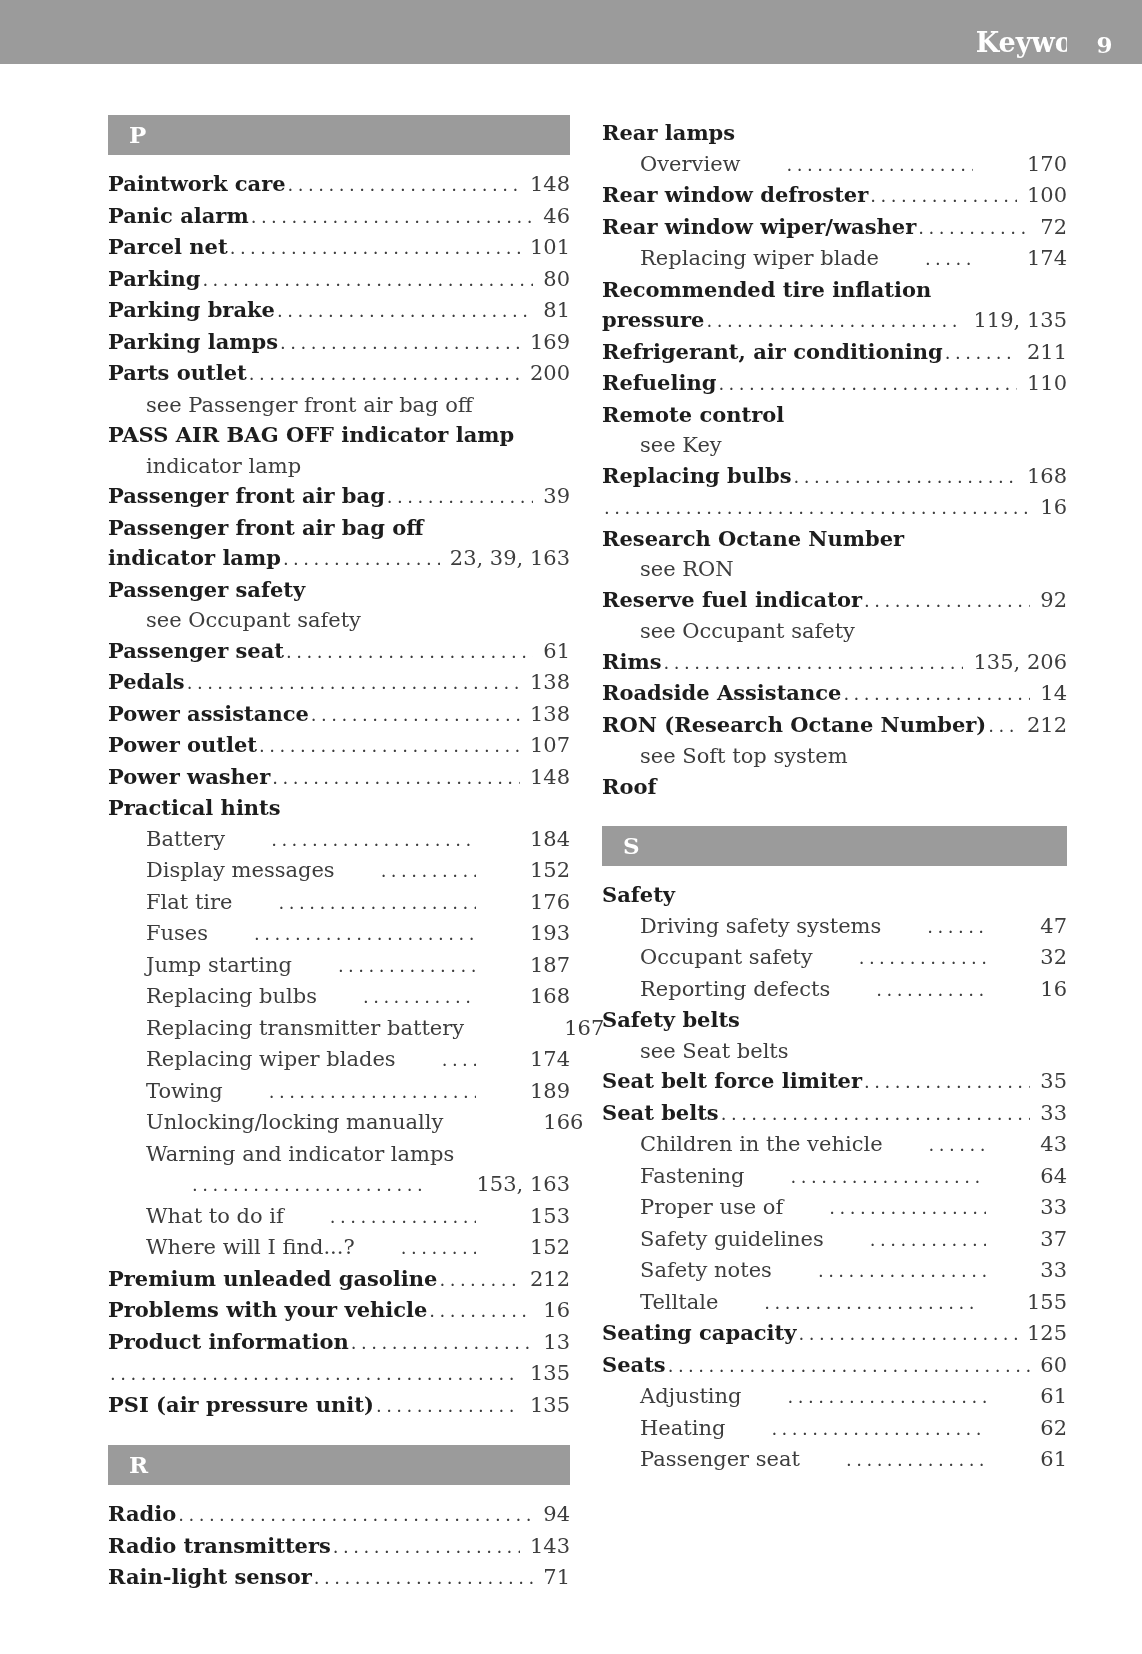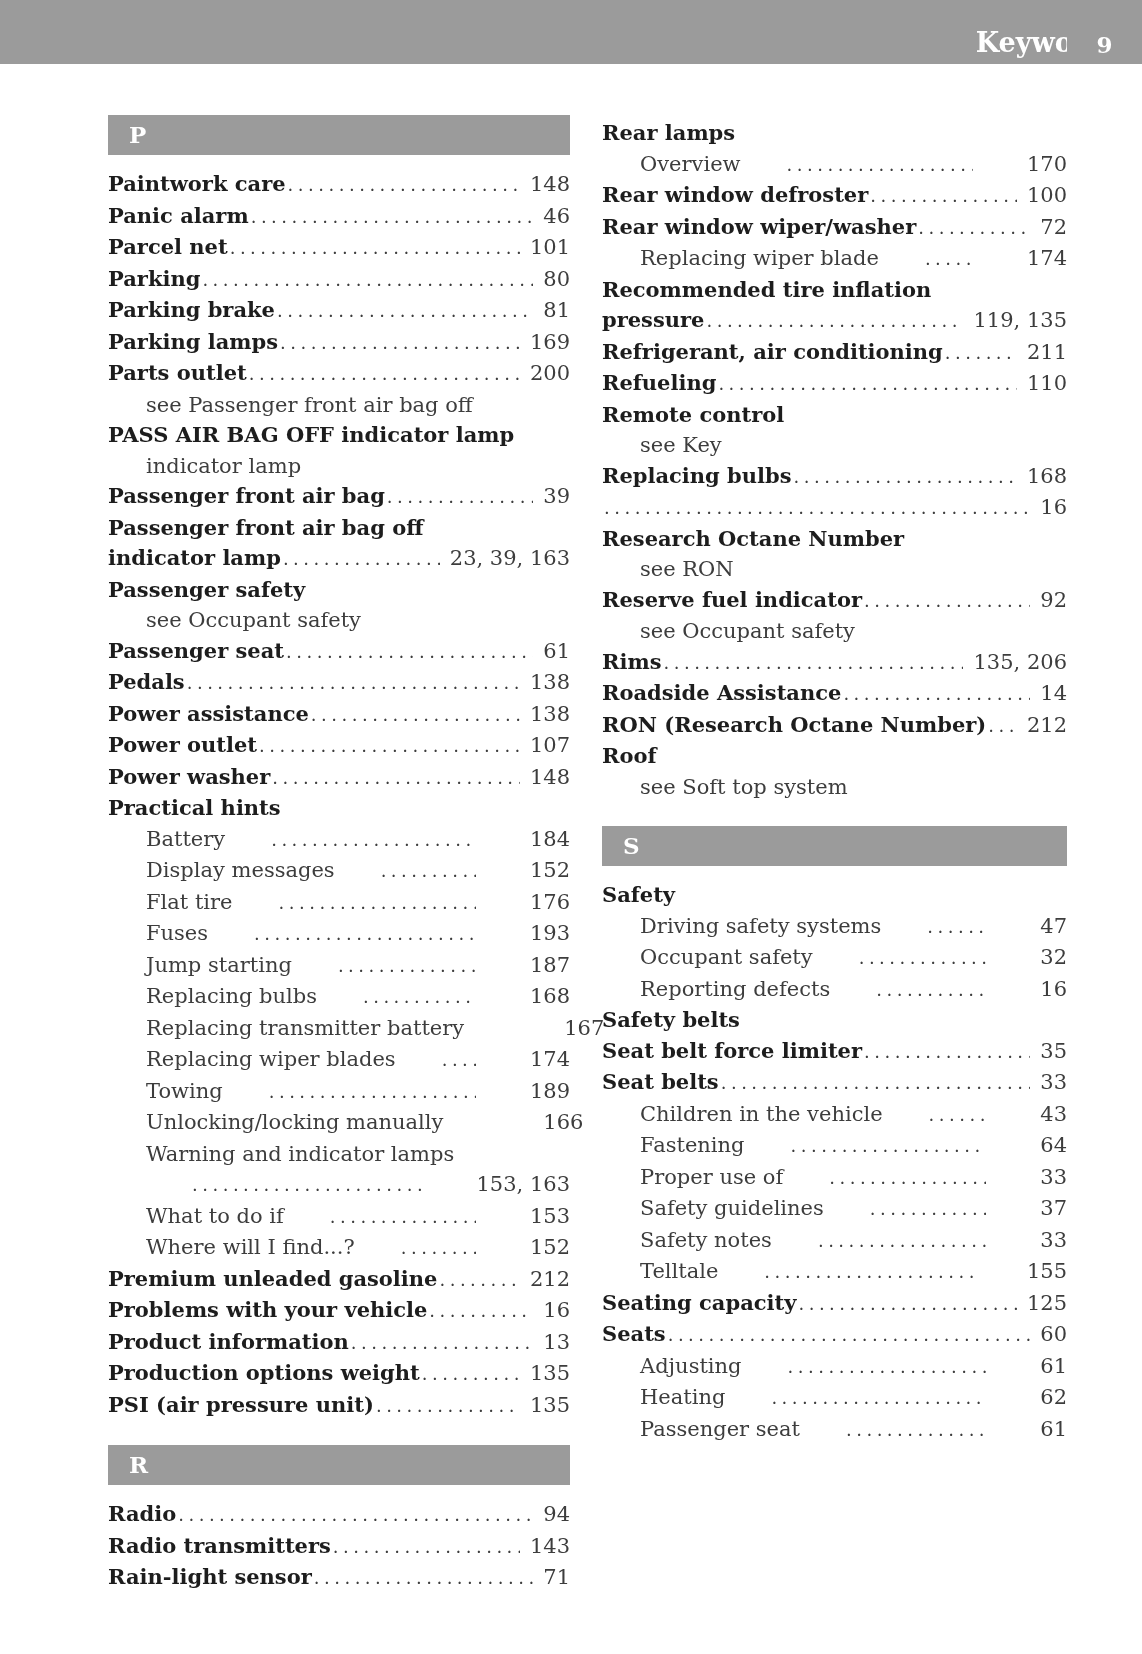--- a/index.html
+++ b/index.html
@@ -233,21 +233,20 @@
     <span class="lbl">Problems with your vehicle</span>
   <span class="leader">..........................................................................................</span>
         <span class="pages">16</span>
       </div>
       <div class="row b">
     <span class="lbl">Product information</span>
   <span class="leader">..........................................................................................</span>
         <span class="pages">13</span>
       </div>
       <div class="row b">
-    <span class="lbl">Production options weight</span>
   <span class="leader">..........................................................................................</span>
         <span class="pages">135</span>
       </div>
       <div class="row b">
     <span class="lbl">PSI (air pressure unit)</span>
   <span class="leader">..........................................................................................</span>
         <span class="pages">135</span>
       </div>
       <div class="section-bar">
     <span>R</span>
@@ -347,25 +346,25 @@
       <div class="row b">
     <span class="lbl">Roadside Assistance</span>
   <span class="leader">..........................................................................................</span>
         <span class="pages">14</span>
       </div>
       <div class="row b">
     <span class="lbl">RON (Research Octane Number)</span>
   <span class="leader">..........................................................................................</span>
         <span class="pages">212</span>
       </div>
+      <div class="row r ind1">
+    <span class="lbl">see Soft top system</span>
+  </div>
       <div class="row b">
     <span class="lbl">Roof</span>
-  </div>
-      <div class="row r ind1">
-    <span class="lbl">see Soft top system</span>
   </div>
       <div class="section-bar">
     <span>S</span>
   </div>
       <div class="row b">
     <span class="lbl">Safety</span>
   </div>
       <div class="row r ind1">
     <span class="lbl">Driving safety systems</span>
   <span class="leader">..........................................................................................</span>
@@ -376,20 +375,23 @@
   <span class="leader">..........................................................................................</span>
         <span class="pages">32</span>
       </div>
       <div class="row r ind1">
     <span class="lbl">Reporting defects</span>
   <span class="leader">..........................................................................................</span>
         <span class="pages">16</span>
       </div>
       <div class="row b">
     <span class="lbl">Safety belts</span>
+  </div>
+      <div class="row r ind1">
+    <span class="lbl">see Seat belts</span>
   </div>
       <div class="row b">
     <span class="lbl">Seat belt force limiter</span>
   <span class="leader">..........................................................................................</span>
         <span class="pages">35</span>
       </div>
       <div class="row b">
     <span class="lbl">Seat belts</span>
   <span class="leader">..........................................................................................</span>
         <span class="pages">33</span>

